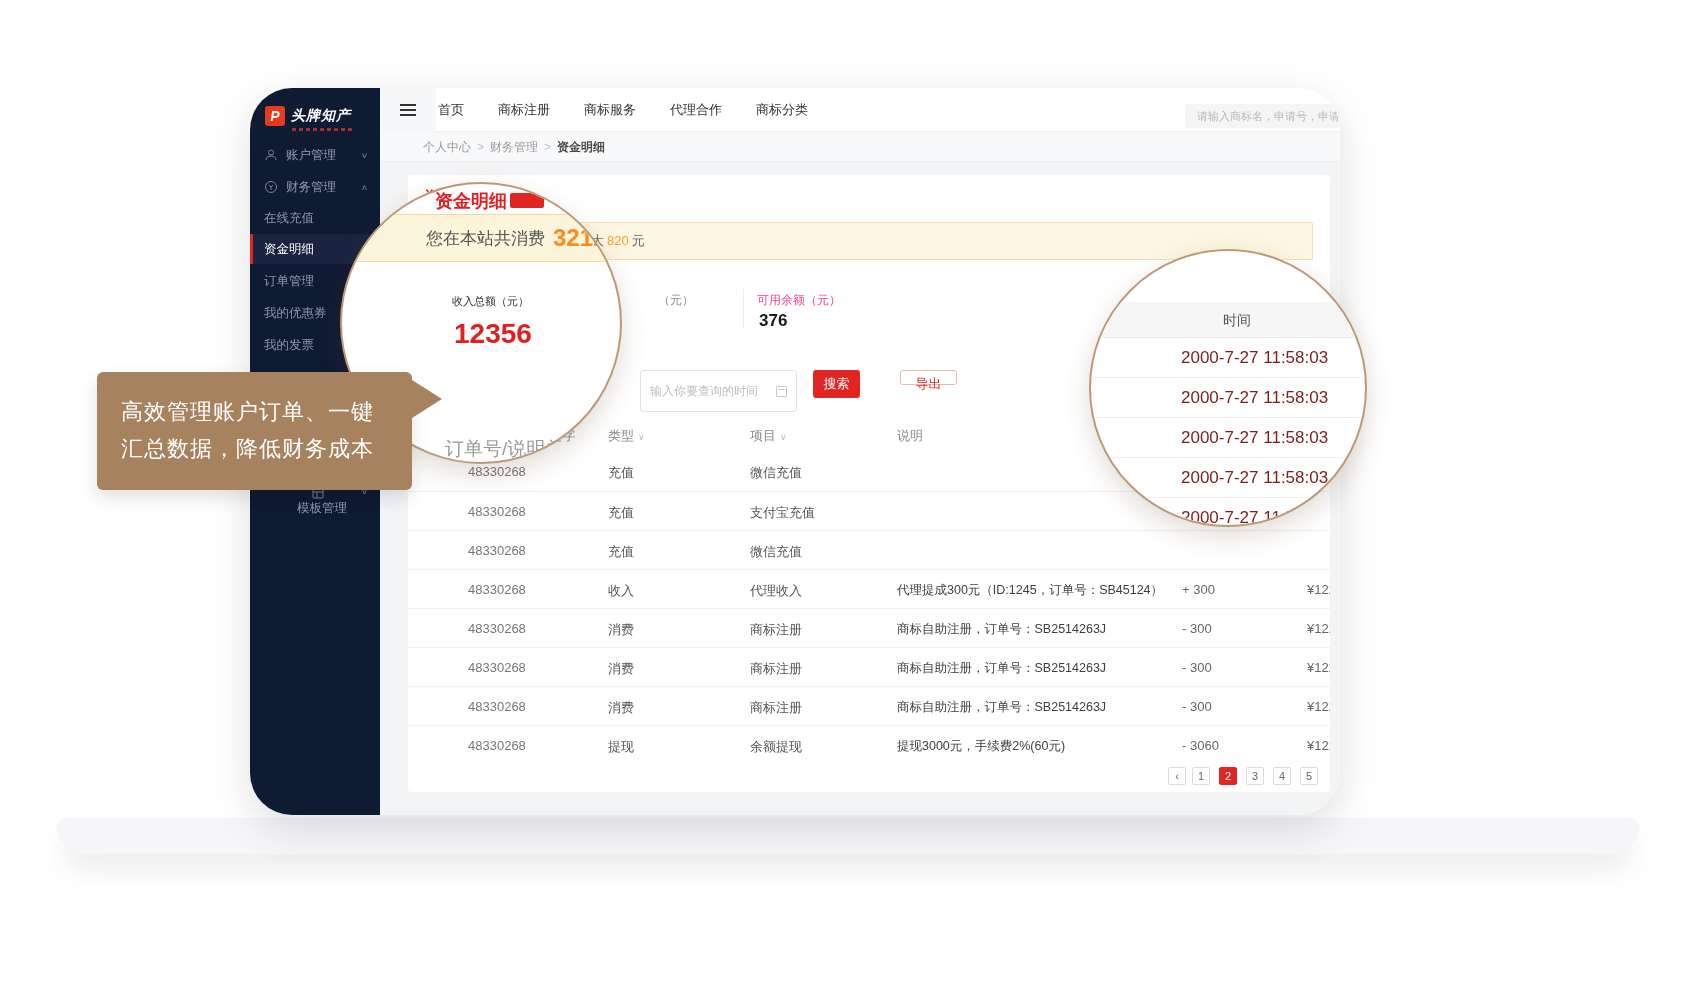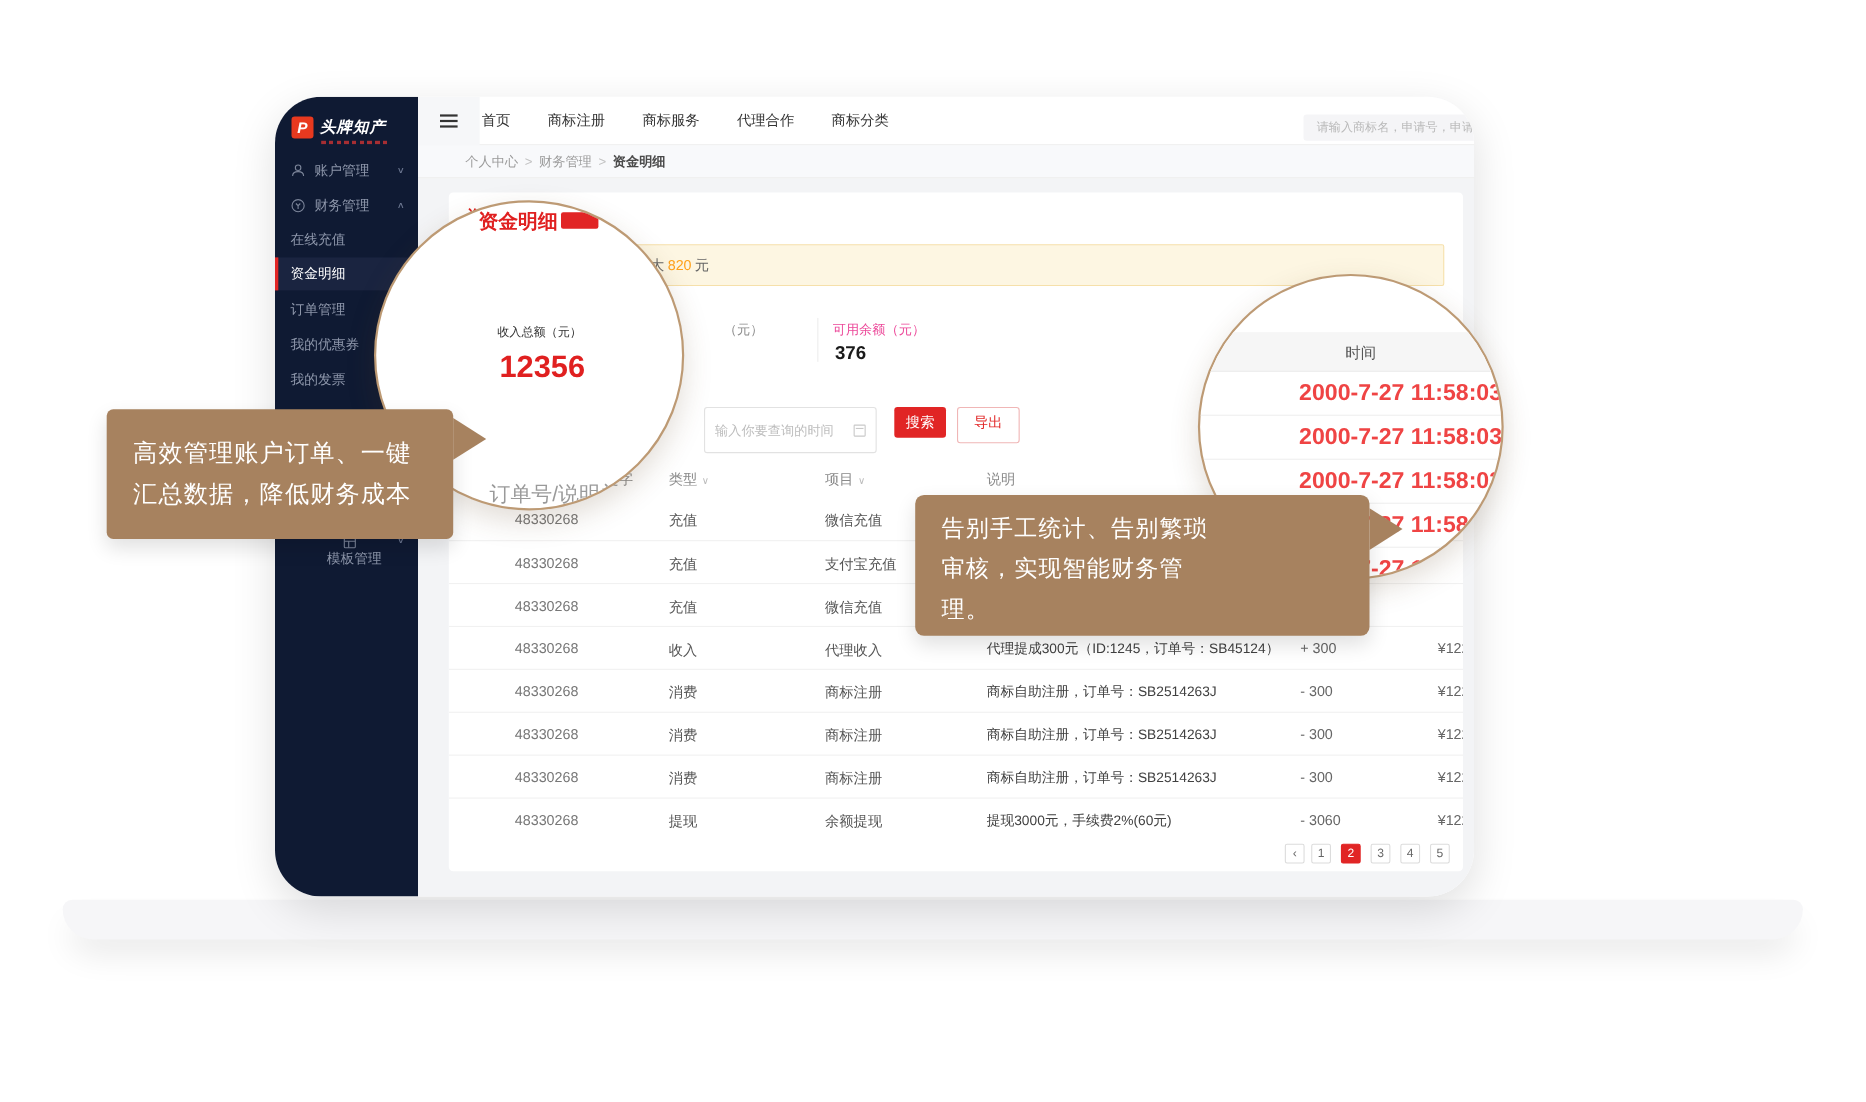--- a/index.html
+++ b/index.html
@@ -66,21 +66,21 @@
   .stat-l3 { position:absolute; left:349px; top:117px; font-size:12px; color:#ec4899; }
   .stat-v3 { position:absolute; left:351px; top:136px; font-size:17px; font-weight:bold; color:#1a1a1a; }
 
   .date-input { position:absolute; left:232px; top:195px; width:157px; height:42px; background:#fff;
     border:1px solid #e2e2e2; border-radius:3px; display:flex; align-items:center; cursor:text;justify-content:flex-end; }
   .date-ph { font-size:12px; color:#bdbdbd; padding-left:9px; flex:1; white-space:nowrap; overflow:hidden; }
   .cal-icon { width:11px; height:11px; border:1px solid #c9c9c9; border-radius:1px; margin-right:9px; position:relative; flex:none; }
   .cal-icon::before { content:""; position:absolute; left:1px; top:2px; right:1px; height:1px; background:#c9c9c9; }
   .btn-search { position:absolute; left:405px; top:195px; width:47px; height:28px; background:#e12525;
     color:#fff; font-size:13px; border:none; border-radius:3px; line-height:28px; text-align:center; cursor:pointer; }
-  .btn-export { position:absolute; left:462px; top:195px; width:57px; height:33px; background:#fff;
+  .btn-export { position:absolute; left:492px; top:195px; width:57px; height:15px; background:#fff;
     color:#e12525; font-size:13px; border:1px solid #f0b6b6; border-radius:3px; line-height:26px; text-align:center; cursor:pointer; }
 
   .thead { position:absolute; left:0; top:248px; width:922px; height:26px; font-size:13px; color:#8a8a8a; }
   .th { position:absolute; top:4px; }
   .th .chev { font-size:9px; color:#bbb; margin-left:4px; }
   .tbody { position:absolute; left:0; top:277px; width:922px; }
   .t-row { position:relative; width:922px; height:39px; border-top:1px solid #f1f1f1; font-size:13px; color:#555; }
   .t-row:first-child { border-top:none; }
   .td { position:absolute; top:12px; white-space:nowrap; }
   .td.c-order { left:60px; color:#777; }
@@ -106,22 +106,22 @@
     border-top:1px solid #f2d79e; border-bottom:1px solid #f2d79e; display:flex; align-items:center; padding-left:84px; }
   .mag-banner .p { font-size:17px; color:#555; white-space:nowrap; }
   .mag-banner .n { font-size:24px; font-weight:bold; color:#ff8a1e; margin-left:8px; }
   .mag-stat-label { position:absolute; left:110px; top:110px; font-size:11px; color:#333; }
   .mag-stat-value { position:absolute; left:112px; top:134px; font-size:28px; font-weight:bold; color:#e02020; }
   .mag-thead { position:absolute; left:103px; top:252px; font-size:19px; color:#9a9a9a; white-space:nowrap; }
 
   .mag-time-head { position:absolute; left:0; top:51px; width:278px; height:36px; background:#f6f6f6;
     border-bottom:1px solid #ebebeb; font-size:14px; color:#555; line-height:36px; padding-left:132px; }
   .mag-time-rows { position:absolute; left:0; top:87px; width:278px; }
-  .mag-time-row { width:278px; height:40px; border-bottom:1px solid #efefef; font-size:21px; color:#ef4444;
-    line-height:40px; padding-left:90px; white-space:nowrap;font-weight:bold; }
+  .mag-time-row { width:278px; height:40px; border-bottom:1px solid #efefef; font-size:17px; color:#7f1d1d;
+    line-height:40px; padding-left:90px; white-space:nowrap; }
 
   
   .callout { position:absolute; background:#a7825f; color:#fff; z-index:5;
     box-shadow:0 8px 18px rgba(0,0,0,.12); }
   .callout::after { content:""; position:absolute; left:100%; border-top:19px solid transparent;
     border-bottom:19px solid transparent; border-left:30px solid #a7825f; }
   .callout1 { left:97px; top:372px; width:315px; height:118px; border-radius:6px;
     font-size:22px; line-height:37px; padding:21px 0 0 24px; letter-spacing:1px; }
   .callout1::after { top:8px; }
   .callout2 { left:832px; top:450px; width:413px; height:128px; border-radius:8px;
@@ -315,39 +315,38 @@
           <span class="pg" style="left:892px;">5</span>
         </div>
 
       </div>
     </div>
   </div>
 
   <div class="circle circle-left">
     <span class="mag-tab">资金明细</span>
     <span class="mag-pill"></span>
+    <div class="mag-banner">
+      <span class="p">您在本站共消费</span>
+      <span class="n">32124</span>
+    </div>
     <div class="mag-stat-label">收入总额（元）</div>
     <div class="mag-stat-value">12356</div>
     <div class="mag-thead">订单号/说明关键</div>
   </div>
 
   <div class="circle circle-right">
     <div class="mag-time-head">时间</div>
     <div class="mag-time-rows">
       <div class="mag-time-row">2000-7-27 11:58:03</div>
       <div class="mag-time-row">2000-7-27 11:58:03</div>
       <div class="mag-time-row">2000-7-27 11:58:03</div>
       <div class="mag-time-row">2000-7-27 11:58:03</div>
       <div class="mag-time-row">2000-7-27 11:58:03</div>
     </div>
   </div>
 
   <div class="callout callout1">
     <span class="cl-line">高效管理账户订单、一键</span>
     <span class="cl-line">汇总数据，降低财务成本</span>
   </div>
-  <div class="callout callout2">
-    <span class="cl-line">告别手工统计、告别繁琐</span>
-    <span class="cl-line">审核，实现智能财务管</span>
-    <span class="cl-line">理。</span>
-  </div>
 
 </div>
 
 </body></html>

